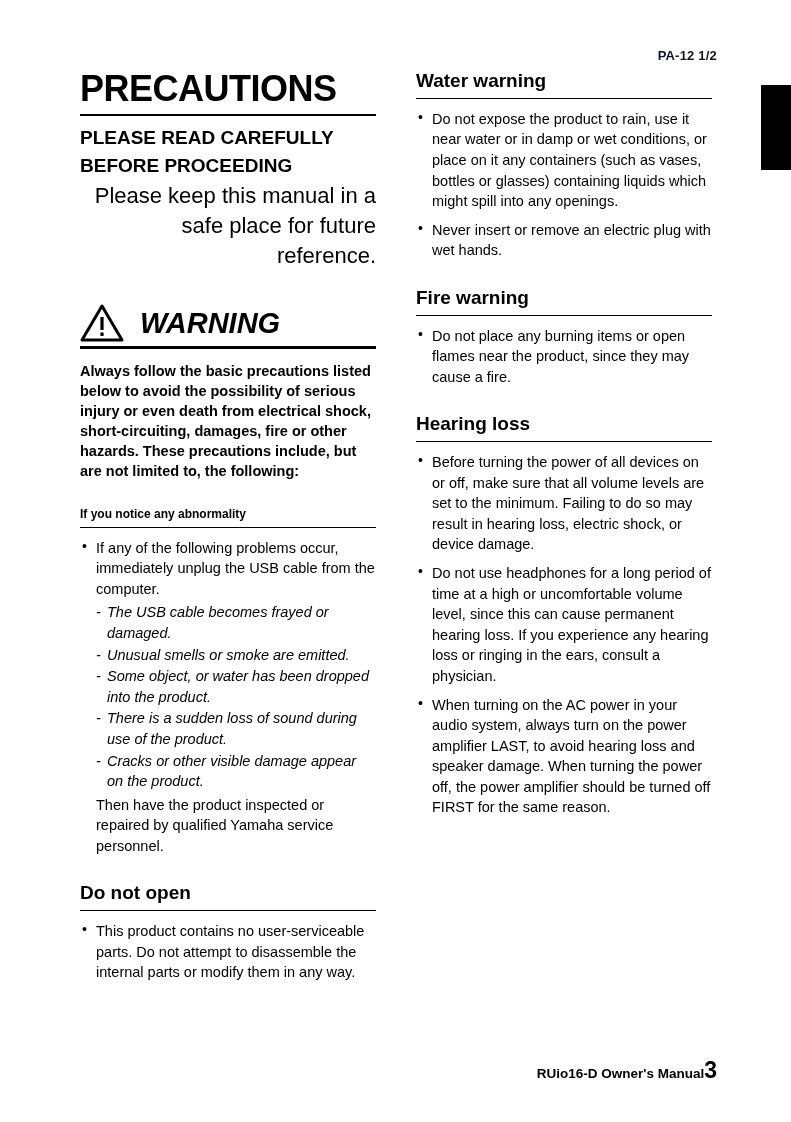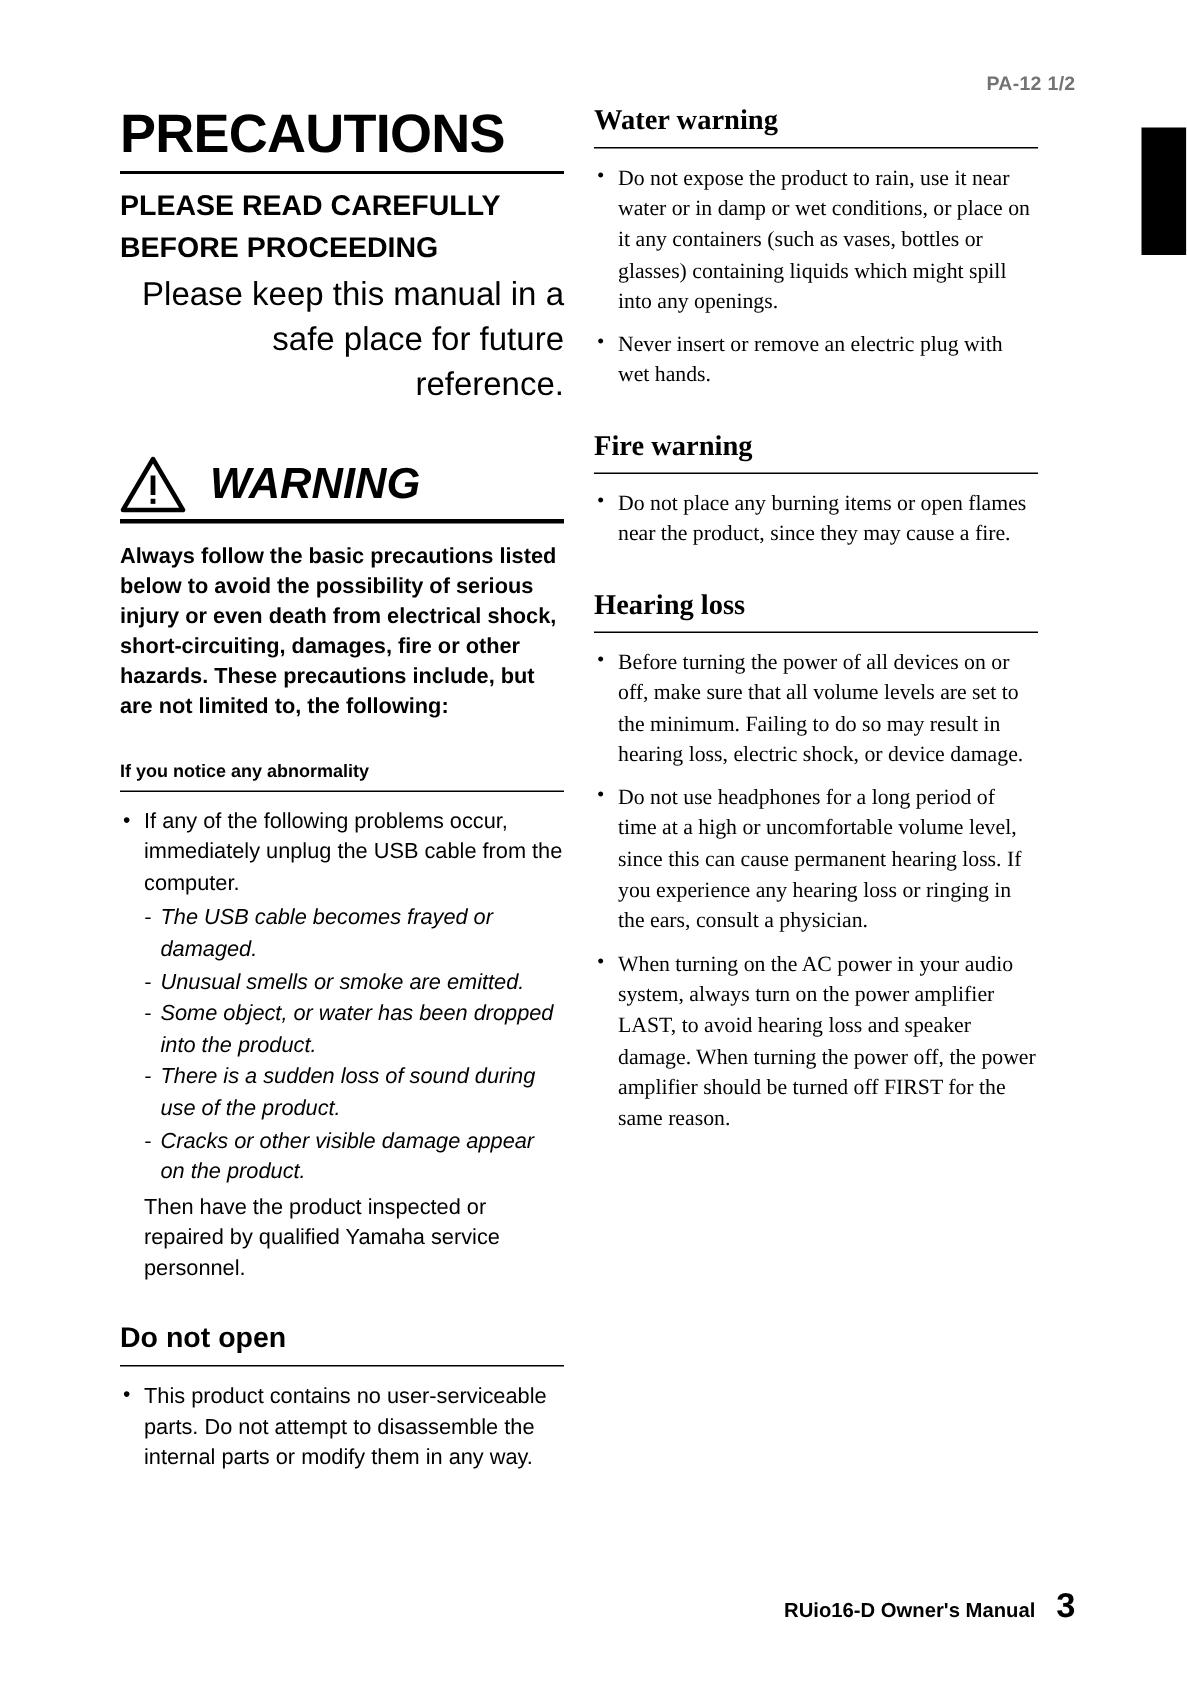--- a/index.html
+++ b/index.html
@@ -18,21 +18,21 @@
   }
 
   
   .page-code {
     position: absolute;
     top: 48px;
     right: 74px;
     font-size: 13px;
     font-weight: 700;
     letter-spacing: 0.2px;
-    color: #737373;
+    color: #0f172a;
   }
 
   
   .edge-tab {
     position: absolute;
     top: 85px;
     right: 0px;
     width: 30px;
     height: 85px;
     background: #000000;
@@ -41,23 +41,22 @@
   
   .col {
     position: absolute;
     top: 70px;
   }
   .col-left {
     left: 80px;
     width: 296px;
   }
   .col-right {
-    left: 396px;
+    left: 416px;
     width: 296px;
-    font-family: Liberation Serif, serif;
   }
 
   h1.title {
     font-size: 36px;
     font-weight: 700;
     letter-spacing: -0.5px;
     margin: 0 0 6px 0;
     line-height: 1.05;
   }
   .title-rule {
@@ -177,21 +176,20 @@
     margin-top: 26px;
   }
 
   
   .footer {
     position: absolute;
     bottom: 38px;
     right: 74px;
     display: flex;
     align-items: baseline;
-    gap: 14px;
   }
   .footer-text {
     font-size: 13.5px;
     font-weight: 700;
   }
   .footer-num {
     font-size: 23px;
     font-weight: 700;
   }
 </style>

